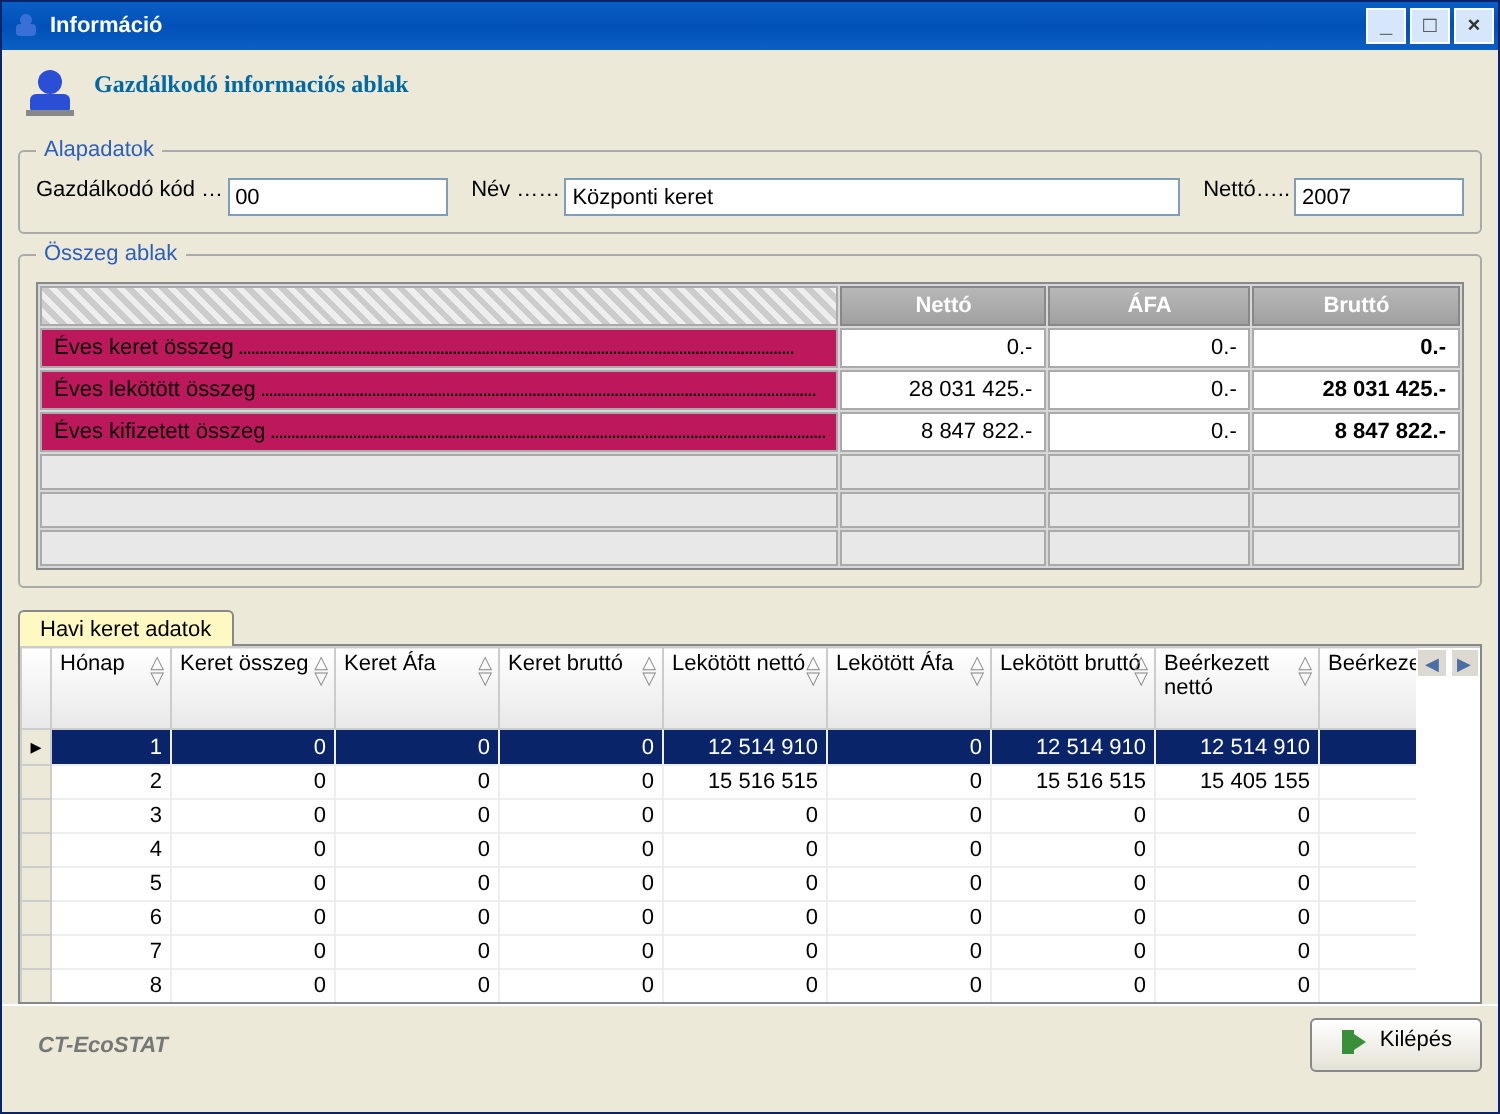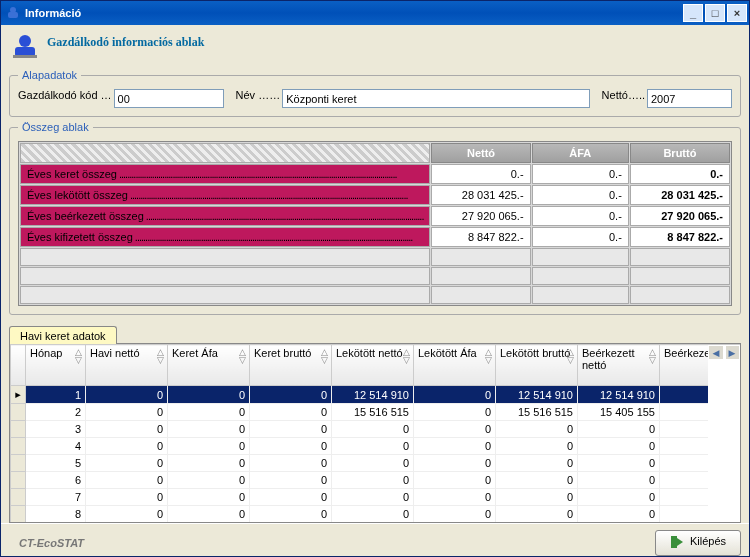--- a/index.html
+++ b/index.html
@@ -114,26 +114,20 @@
             <td class="num">0.-</td>
             <td class="num bold">0.-</td>
           </tr>
     <tr>
             <td class="label"><span class="dots">Éves lekötött összeg</span></td>
             <td class="num">28 031 425.-</td>
             <td class="num">0.-</td>
             <td class="num bold">28 031 425.-</td>
           </tr>
     <tr>
-            <td class="label"><span class="dots">Éves beérkezett összeg</span></td>
-            <td class="num">27 920 065.-</td>
-            <td class="num">0.-</td>
-            <td class="num bold">27 920 065.-</td>
-          </tr>
-    <tr>
             <td class="label"><span class="dots">Éves kifizetett összeg</span></td>
             <td class="num">8 847 822.-</td>
             <td class="num">0.-</td>
             <td class="num bold">8 847 822.-</td>
           </tr>
     <tr>
             <td class="empty"></td>
             <td class="empty"></td>
             <td class="empty"></td>
             <td class="empty"></td>
@@ -168,21 +162,21 @@
               <col class="colw-2">
               <col class="colw-2">
               <col class="colw-2">
               <col class="colw-2">
               <col class="colw-2">
       </colgroup>
       <tbody>
               <tr>
         <th></th>
         <th><span>Hónap</span><span class="sort">△<br>▽</span></th>
-        <th><span>Havi nettó</span><span class="sort">△<br>▽</span></th>
+        <th><span>Keret összeg</span><span class="sort">△<br>▽</span></th>
         <th><span>Keret Áfa</span><span class="sort">△<br>▽</span></th>
         <th><span>Keret bruttó</span><span class="sort">△<br>▽</span></th>
         <th><span>Lekötött nettó</span><span class="sort">△<br>▽</span></th>
         <th><span>Lekötött Áfa</span><span class="sort">△<br>▽</span></th>
         <th><span>Lekötött bruttó</span><span class="sort">△<br>▽</span></th>
         <th><span>Beérkezett nettó</span><span class="sort">△<br>▽</span></th>
         <th><span>Beérkezett Áfa</span><span class="sort">△<br>▽</span></th>
       </tr>
       </tbody>
             <tbody id="grid-body">

